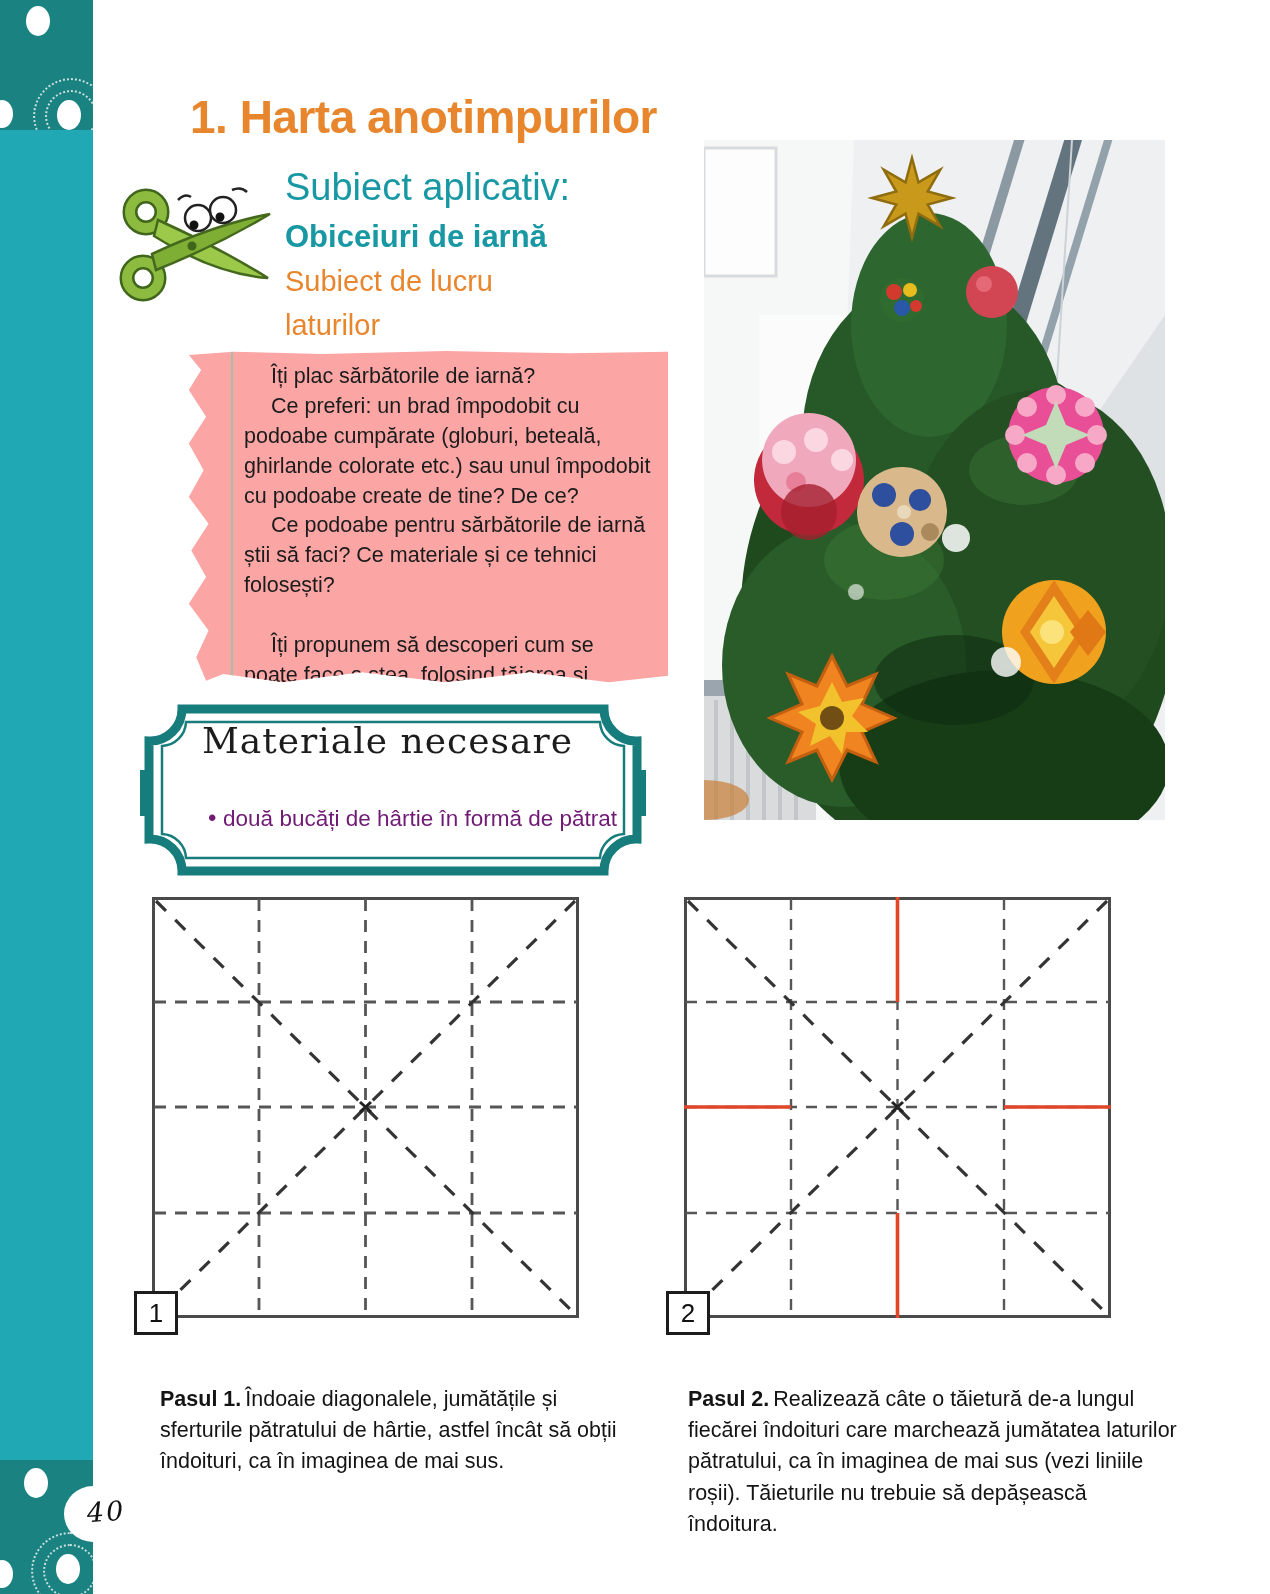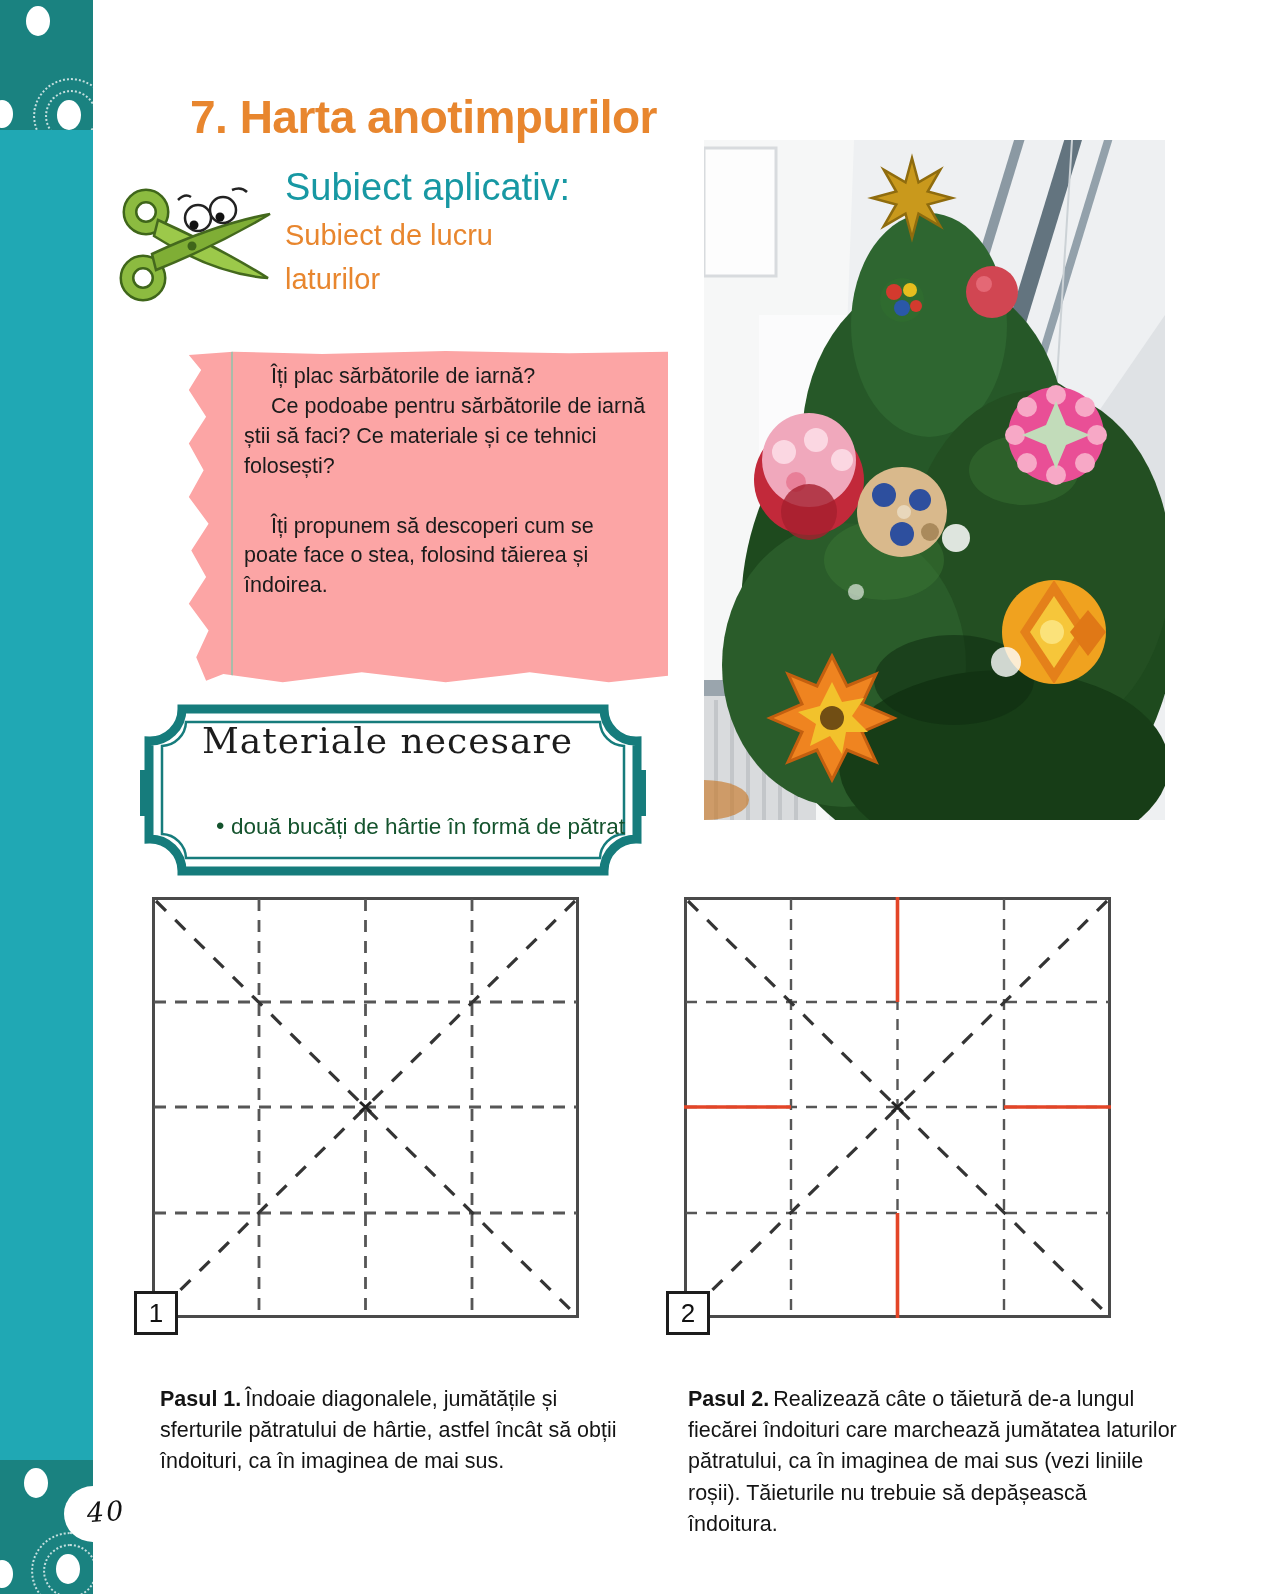--- a/index.html
+++ b/index.html
@@ -44,22 +44,22 @@
   .intro-text{position:absolute;left:70px;right:16px;top:12px;font-size:21.5px;line-height:1.39;}
   .intro-text p{margin:0;text-indent:27px;}
   .intro-text p.gap{margin-top:30px;}
   
   .materials{position:absolute;left:140px;top:700px;width:506px;height:180px;}
   .materials svg{position:absolute;left:0;top:0;}
   .mat-title{
     position:absolute;left:62px;top:20px;
     font-family:"DejaVu Serif", serif;font-size:36px;color:#1c1c1c;letter-spacing:1px;
   }
-  .mat-list{position:absolute;left:64px;top:96px;margin:12px;padding:0;list-style:none;
-    font-size:22.5px;line-height:1.5;color:#14532d;}
+  .mat-list{position:absolute;left:64px;top:96px;margin:4px;padding:0;list-style:none;
+    font-size:22.5px;line-height:1.5;color:#701a75;}
   .mat-list li::before{content:"• ";font-size:24px;}
   
   .photo{position:absolute;left:704px;top:140px;width:461px;height:680px;overflow:hidden;}
   
   .figure{position:absolute;width:427px;height:421px;}
   .fig1{left:152px;top:897px;}
   .fig2{left:684px;top:897px;}
   .fig-label{
     position:absolute;left:-18px;bottom:-17px;width:38px;height:38px;background:#fff;
     border:3px solid #1c1c1c;display:flex;align-items:center;justify-content:center;
@@ -87,21 +87,21 @@
   <div class="band band-bottom">
     <span class="dot" style="left:24px;top:8px;width:24px;height:30px;"></span>
     <span class="dot" style="left:-9px;top:100px;width:22px;height:28px;"></span>
     <span class="ring" style="left:31px;top:72px;width:74px;height:74px;"></span>
     <span class="ring" style="left:43px;top:84px;width:50px;height:50px;"></span>
     <span class="dot" style="left:56px;top:94px;width:24px;height:30px;"></span>
   </div>
   <div class="page-notch"></div>
   <div class="page-number">40</div>
 
-  <div class="title">7. Harta anotimpurilor</div>
+  <div class="title">1. Harta anotimpurilor</div>
 
   <div class="scissors">
     <svg width="162" height="128" viewBox="0 0 162 128">
       <circle cx="30" cy="32" r="16" fill="none" stroke="#3f661a" stroke-width="15"></circle>
       <circle cx="30" cy="32" r="16" fill="none" stroke="#8cbb40" stroke-width="10"></circle>
       <circle cx="27" cy="98" r="16" fill="none" stroke="#3f661a" stroke-width="15"></circle>
       <circle cx="27" cy="98" r="16" fill="none" stroke="#8cbb40" stroke-width="10"></circle>
       <path d="M42,40 Q100,66 152,98 Q98,94 38,56 Z" fill="#9cc94a" stroke="#44691d" stroke-width="2.5"></path>
       <path d="M40,90 Q100,66 154,34 Q100,44 36,74 Z" fill="#7fae35" stroke="#44691d" stroke-width="2.5"></path>
       <circle cx="76" cy="66" r="4.5" fill="#3f661a"></circle>
@@ -109,28 +109,30 @@
       <circle cx="78" cy="45" r="4.5" fill="#111"></circle>
       <circle cx="107" cy="30" r="13" fill="#fff" stroke="#222" stroke-width="2.5"></circle>
       <circle cx="104" cy="37" r="4.5" fill="#111"></circle>
       <path d="M62,20 q7,-7 13,-3" fill="none" stroke="#222" stroke-width="2.5"></path>
       <path d="M116,10 q9,-4 15,2" fill="none" stroke="#222" stroke-width="2.5"></path>
     </svg>
   </div>
 
   <div class="subject">
     <div class="subj-label">Subiect aplicativ:</div>
+    <div class="subj-topic">Obiceiuri de iarnă</div>
     <div class="subj-tech">Subiect de lucru</div>
     <div class="subj-tech">laturilor</div>
   </div>
 
   <div class="intro">
     <div class="intro-line"></div>
     <div class="intro-text">
       <p>Îți plac sărbătorile de iarnă?</p>
+      <p>Ce preferi: un brad împodobit cu podoabe cumpărate (globuri, beteală, ghirlande colorate etc.) sau unul împodobit cu podoabe create de tine? De ce?</p>
       <p>Ce podoabe pentru sărbătorile de iarnă știi să faci? Ce materiale și ce tehnici folosești?</p>
       <p class="gap">Îți propunem să descoperi cum se poate face o stea, folosind tăierea și îndoirea.</p>
     </div>
   </div>
 
   <div class="materials">
     <svg width="506" height="180" viewBox="0 0 506 180">
       <rect x="0" y="70" width="16" height="46" fill="#167c7c"></rect>
       <rect x="490" y="70" width="16" height="46" fill="#167c7c"></rect>
       <path d="M42,9 H464 A32,32 0 0 0 497,41 V139 A32,32 0 0 0 464,171 H42 A32,32 0 0 0 9,139 V41 A32,32 0 0 0 42,9 Z" fill="#ffffff" stroke="#167c7c" stroke-width="9"></path>

